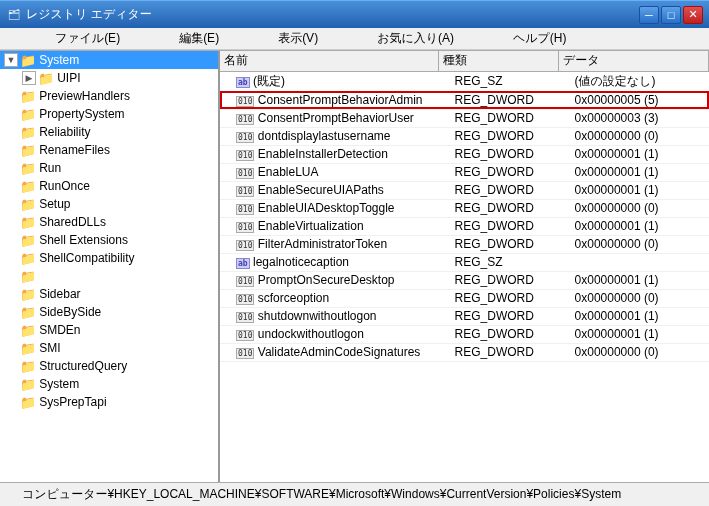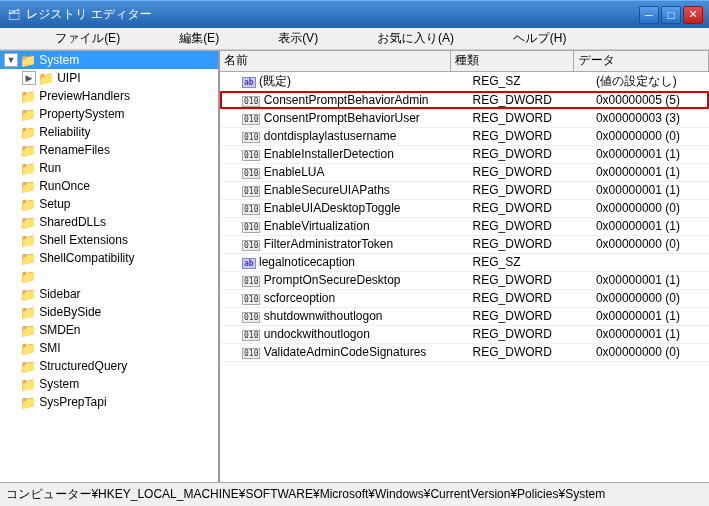--- a/index.html
+++ b/index.html
@@ -148,21 +148,21 @@
       font-size: 12px;
       position: sticky;
       top: 0;
       background: #f0f0f0;
       cursor: pointer;
     }
     .values-table tbody tr {
       height: 18px;
     }
     .values-table td {
-      padding: 1px 22px;
+      padding: 1px 16px;
       border-bottom: 1px solid #f0f0f0;
       white-space: nowrap;
       overflow: hidden;
     }
     .icon-ab {
       background: #ccccff;
       border: 1px solid #8888cc;
       font-size: 8px;
       font-weight: bold;
       padding: 0 1px;
@@ -176,21 +176,21 @@
       padding: 0 1px;
       color: #333;
       font-family: monospace;
     }
 
     
     .status-bar {
       height: 24px;
       background: #f0f0f0;
       border-top: 1px solid #aaa;
-      padding: 4px 6px;
+      padding: 4px 22px;
       font-size: 12px;
       display: flex;
       align-items: center;
       white-space: nowrap;
       overflow: hidden;
     }
 
     
     .tree-panel::-webkit-scrollbar {
       width: 10px;

